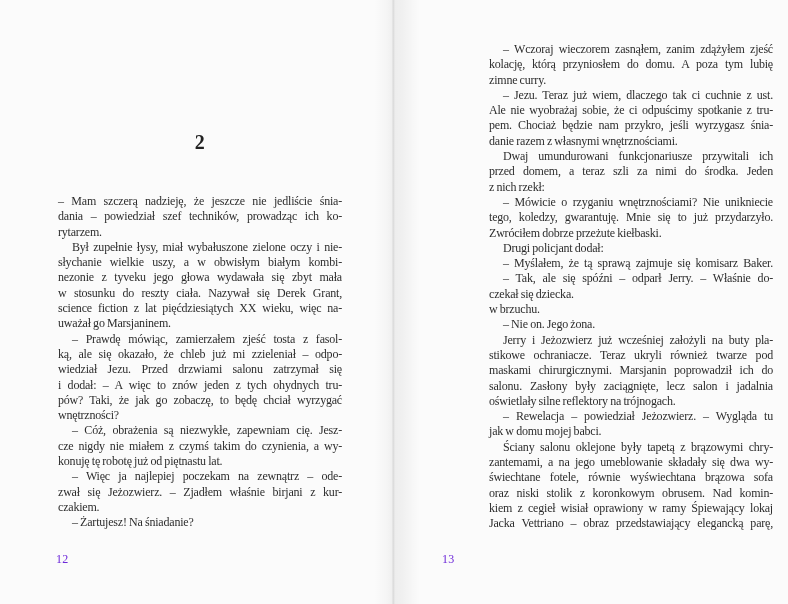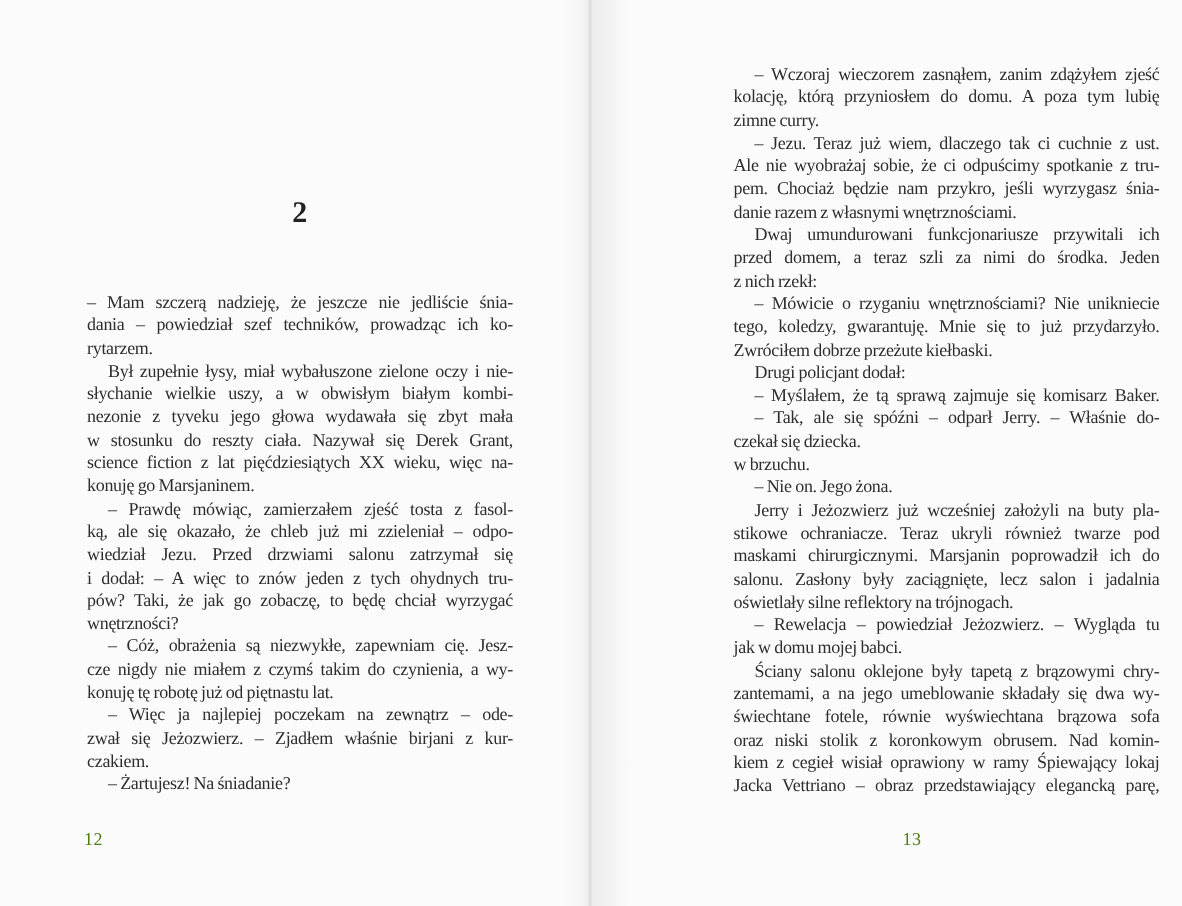--- a/index.html
+++ b/index.html
@@ -33,43 +33,43 @@
   }
   .line{
     font-size:12px;line-height:15.3px;height:15.3px;
     letter-spacing:-0.2px;word-spacing:-0.5px;
     white-space:nowrap;color:#2d2d2d;
   }
   .line.just{text-align:justify;text-align-last:justify;text-justify:inter-word;}
   .line.ind{padding-left:14px;}
   .it{}
   .pagenum{
-    position:absolute;top:552px;font-size:12px;color:#4d7c0f;
+    position:absolute;top:552px;font-size:12px;color:#6d28d9;
     letter-spacing:.3px;
   }
   #pn-left{left:56px;}
-  #pn-right{left:466px;width:284px;text-align:center;}
+  #pn-right{left:442px;width:284px;text-align:left;}
 </style>
 </head>
 <body>
 
 <div class="spread">
 
   <div class="col" id="left-col">
     <div class="chapter">2</div>
     <div id="left-lines">
         <div class="line just"><span>– Mam szczerą nadzieję, że jeszcze nie jedliście śnia-</span></div>
         <div class="line just"><span>dania – powiedział szef techników, prowadząc ich ko-</span></div>
         <div class="line"><span>rytarzem.</span></div>
         <div class="line ind just"><span>Był zupełnie łysy, miał wybałuszone zielone oczy i nie-</span></div>
         <div class="line just"><span>słychanie wielkie uszy, a w obwisłym białym kombi-</span></div>
         <div class="line just"><span>nezonie z tyveku jego głowa wydawała się zbyt mała</span></div>
         <div class="line just"><span>w stosunku do reszty ciała. Nazywał się Derek Grant,</span></div>
         <div class="line just"><span>science fiction z lat pięćdziesiątych XX wieku, więc na-</span></div>
-        <div class="line"><span>konuję go Marsjaninem.</span></div>
+        <div class="line"><span>uważał go Marsjaninem.</span></div>
         <div class="line ind just"><span>– Prawdę mówiąc, zamierzałem zjeść tosta z fasol-</span></div>
         <div class="line just"><span>ką, ale się okazało, że chleb już mi zzieleniał – odpo-</span></div>
         <div class="line just"><span>wiedział Jezu. Przed drzwiami salonu zatrzymał się</span></div>
         <div class="line just"><span>i dodał: – A więc to znów jeden z tych ohydnych tru-</span></div>
         <div class="line just"><span>pów? Taki, że jak go zobaczę, to będę chciał wyrzygać</span></div>
         <div class="line"><span>wnętrzności?</span></div>
         <div class="line ind just"><span>– Cóż, obrażenia są niezwykłe, zapewniam cię. Jesz-</span></div>
         <div class="line just"><span>cze nigdy nie miałem z czymś takim do czynienia, a wy-</span></div>
         <div class="line"><span>konuję tę robotę już od piętnastu lat.</span></div>
         <div class="line ind just"><span>– Więc ja najlepiej poczekam na zewnątrz – ode-</span></div>

